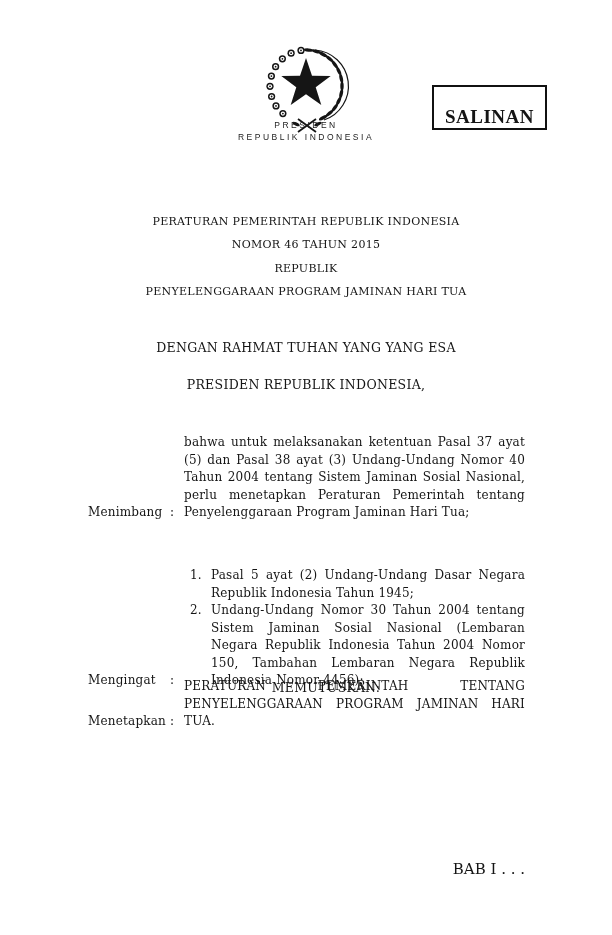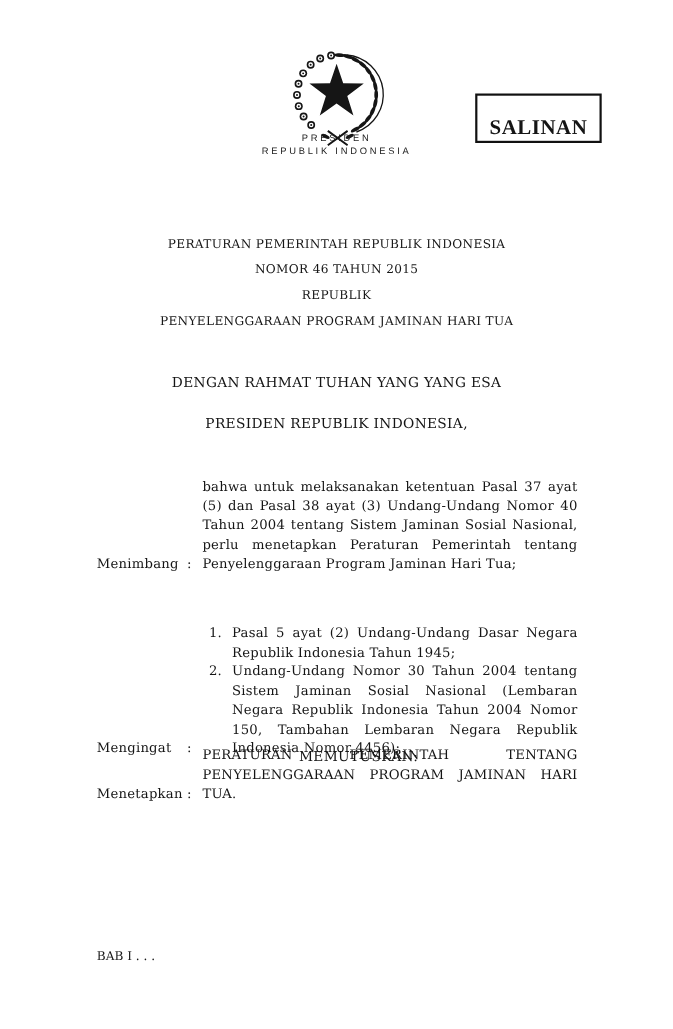--- a/index.html
+++ b/index.html
@@ -55,21 +55,21 @@
   .row .label{width:82px;flex:0 0 82px;}
   .row .colon{width:14px;flex:0 0 14px;}
   .row .body{flex:1 1 auto;text-align:justify;}
   .num-list{padding-left:6px;}
   .num-item{display:flex;align-items:flex-start;}
   .num-item .num{width:21px;flex:0 0 21px;}
   .num-item .itext{flex:1 1 auto;text-align:justify;}
   
   .footer-cue{
     position:absolute;top:861px;left:88px;width:437px;
-    font-size:11px;line-height:17.5px;
+    text-align:right;font-size:15px;line-height:17.5px;
   }
 </style>
 </head>
 <body>
 
 <div class="page">
 
   <div class="emblem">
     <svg id="emblem-svg" width="108" height="92" viewBox="0 0 108 92" xmlns="http://www.w3.org/2000/svg">
       <g id="wreath-left">

